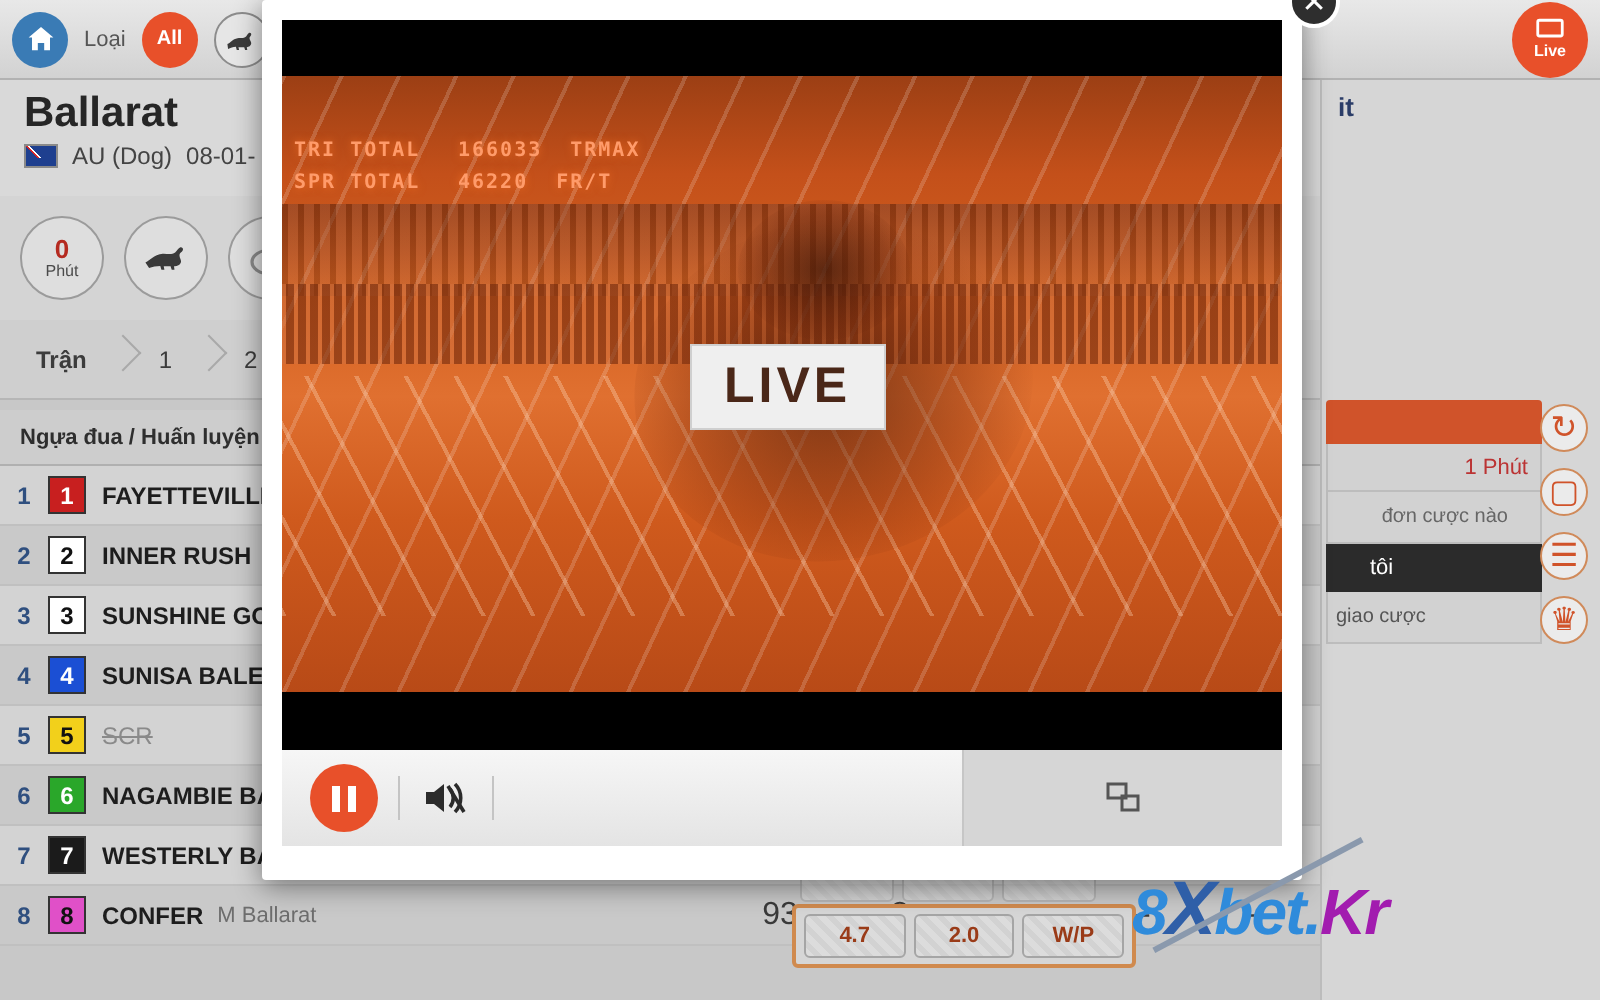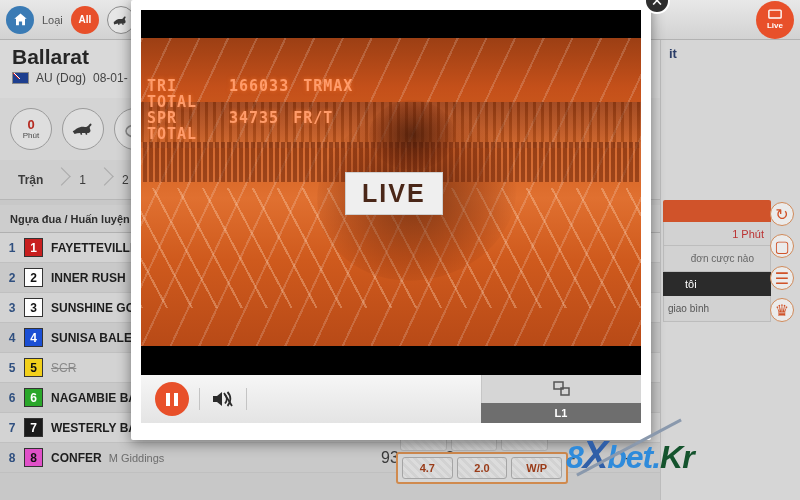--- a/index.html
+++ b/index.html
@@ -207,23 +207,23 @@
     position: absolute; left: 10px; top: 10px; width: 500px; height: 365px;
     background: #000; overflow: hidden;
   }
   .vid-img {
     position: absolute; left: 0; top: 28px; width: 500px; height: 308px;
     background:
       repeating-linear-gradient(115deg, rgba(255,255,255,.17) 0 2px, rgba(255,255,255,0) 2px 26px),
       linear-gradient(180deg,#9c3f14 0%,#c4501a 16%,#d2601f 34%,#e07030 52%,#cf5a1d 72%,#b84a17 100%);
   }
   .tote {
-    position: absolute; left: 6px; top: 40px; width: 230px; height: 34px;
+    position: absolute; left: 6px; top: 30px; width: 230px; height: 34px;
     color: #ff9b6a; font-family: "DejaVu Sans Mono", monospace;
-    font-size: 15px; font-weight: bold; line-height: 16px; letter-spacing: 1px;
+    font-size: 10px; font-weight: bold; line-height: 16px; letter-spacing: 1px;
     text-shadow: 0 0 4px rgba(255,120,40,.7);
   }
   .tote-r { display: flex; gap: 14px; }
   .tote-k { width: 68px; }
   .grandstand {
     position: absolute; left: 0; top: 64px; width: 500px; height: 46px;
     background:
       repeating-linear-gradient(90deg, rgba(0,0,0,.13) 0 3px, rgba(255,255,255,.07) 3px 8px),
       linear-gradient(180deg, rgba(120,45,15,.55), rgba(200,90,35,.25));
   }
@@ -287,21 +287,21 @@
   }
 
   
   .watermark {
     position: absolute; left: 566px; top: 434px;
     font-size: 32px; font-weight: bold; font-style: italic;
     letter-spacing: -1px; white-space: nowrap;
   }
   .wm-b { color: #2f8bdb; }
   .wm-x { color: #2f5fa8; font-size: 38px; }
-  .wm-r { color: #14532d; }
+  .wm-r { color: #a21caf; }
   .wm-slash {
     position: absolute; left: 4px; top: 12px; width: 118px; height: 3px;
     background: #8a99ad; transform: rotate(-28deg);
   }
 </style>
 </head>
 <body>
 
 <div id="app">
 
@@ -451,21 +451,21 @@
         <div class="r-c"></div>
         <div class="r-c"></div>
         <div class="r-c"></div>
         <div class="r-c"></div>
         <div class="r-c"></div>
       </div>
       <div class="row even">
         <div class="r-idx">8</div>
         <div class="r-badge" style="background:#e050c8;color:#111111">8</div>
         <div class="r-name">CONFER</div>
-        <div class="r-trainer">M Giddings</div>
+        <div class="r-trainer">M Ballarat</div>
         <div style="flex:1"></div>
         <div class="r-c">93</div>
         <div class="r-c">8</div>
         <div class="r-c">--</div>
         <div class="r-c">--</div>
         <div class="r-c">--</div>
       </div>
     </div>
 
   <div class="odds-strip top">
@@ -479,21 +479,21 @@
     <div class="odd-cell">W/P</div>
   </div>
 
   <div class="rpanel">
     <div class="rp-title">it</div>
     <div class="slip">
       <div class="slip-head"></div>
       <div class="slip-line">1 Phút</div>
       <div class="slip-empty">đơn cược nào</div>
       <div class="slip-dark">tôi</div>
-      <div class="slip-foot">giao bình</div>
+      <div class="slip-foot">giao cược</div>
     </div>
     <div class="rp-icons">
       <div class="rp-ico">↻</div>
       <div class="rp-ico">▢</div>
       <div class="rp-ico">☰</div>
       <div class="rp-ico">♛</div>
     </div>
   </div>
 
   <div class="modal">
@@ -505,21 +505,21 @@
         <div class="horse"></div>
         <div class="jockey"></div>
         <div class="tote">
           <div class="tote-r">
             <span class="tote-k">TRI TOTAL</span>
             <span>166033</span>
             <span>TRMAX</span>
           </div>
           <div class="tote-r">
             <span class="tote-k">SPR TOTAL</span>
-            <span>34735</span>
+            <span>46220</span>
             <span>FR/T</span>
           </div>
         </div>
       </div>
       <div class="vid-bar-top"></div>
       <div class="vid-bar-bot"></div>
       <div class="live-badge">LIVE</div>
     </div>
 
     <div class="ctrl-bar">
@@ -538,21 +538,20 @@
         </div>
         <div class="ctrl-div"></div>
       </div>
       <div class="ctrl-right">
         <div class="layout-btn">
           <svg width="18" height="16" viewBox="0 0 18 16">
             <rect x="1" y="1" width="9" height="7" fill="none" stroke="#555" stroke-width="1.5"></rect>
             <rect x="8" y="7" width="8" height="7" fill="none" stroke="#555" stroke-width="1.5"></rect>
           </svg>
         </div>
-        <div class="qual-btn">L1</div>
       </div>
     </div>
 
     <div class="close-x">✕</div>
   </div>
 
   <div class="watermark">
     <span class="wm-b">8</span><span class="wm-x">X</span><span class="wm-b">bet.</span><span class="wm-r">Kr</span>
     <div class="wm-slash"></div>
   </div>

